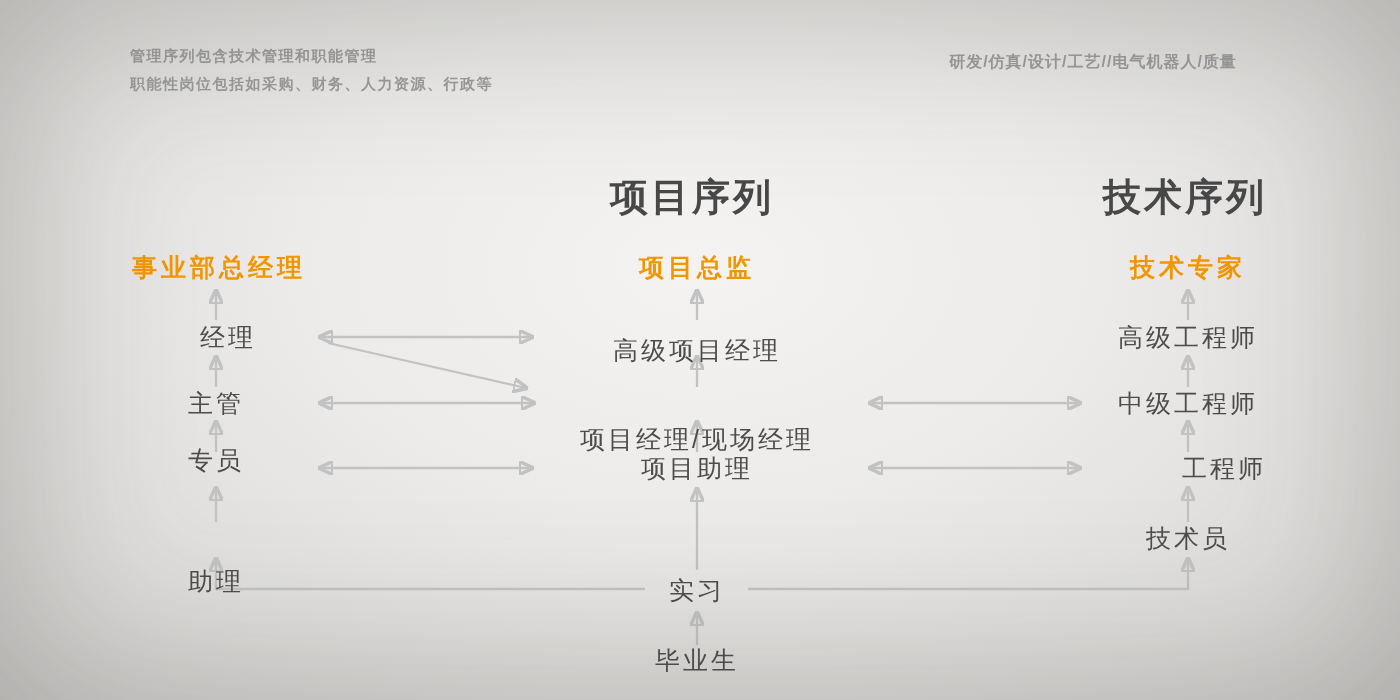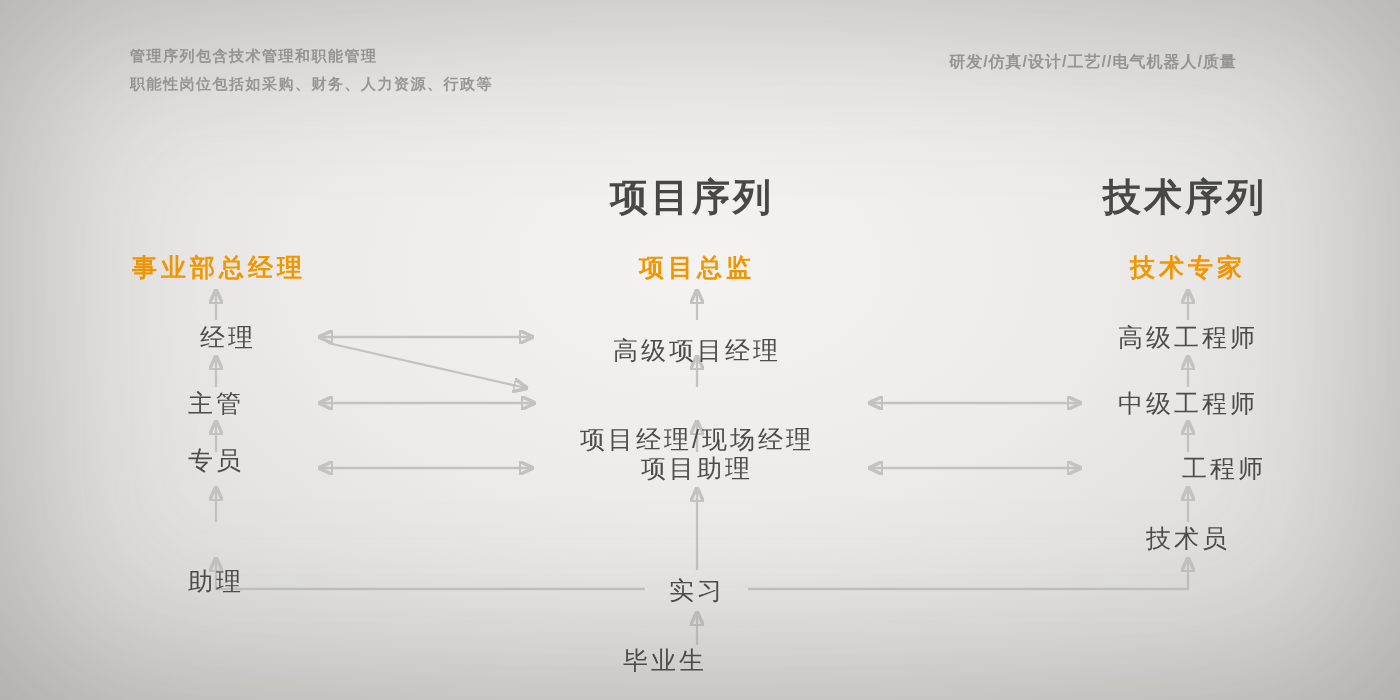--- a/index.html
+++ b/index.html
@@ -146,21 +146,21 @@
   <div class="lbl role" style="left:228px; top:337px;">经理</div>
   <div class="lbl role" style="left:216px; top:403px;">主管</div>
   <div class="lbl role" style="left:216px; top:460px;text-align:center;">专员</div>
   <div class="lbl role" style="left:216px; top:538px;margin-top:43px;">助理</div>
 
   <div class="lbl top-role" style="left:697px; top:267px;">项目总监</div>
   <div class="lbl role" style="left:697px; top:350px;">高级项目经理</div>
   <div class="lbl role" style="left:697px; top:403px;margin-top:36px;">项目经理/现场经理</div>
   <div class="lbl role" style="left:697px; top:468px;">项目助理</div>
   <div class="lbl role" style="left:697px; top:590px;">实习</div>
-  <div class="lbl role" style="left:665px; top:660px;text-align:center;">毕业生</div>
+  <div class="lbl role" style="left:697px; top:660px;text-align:center;">毕业生</div>
 
   <div class="lbl top-role" style="left:1188px; top:267px;">技术专家</div>
   <div class="lbl role" style="left:1188px; top:337px;">高级工程师</div>
   <div class="lbl role" style="left:1188px; top:403px;">中级工程师</div>
   <div class="lbl role" style="left:1188px; top:468px;margin-left:36px;">工程师</div>
   <div class="lbl role" style="left:1188px; top:538px;">技术员</div>
 
 </div>
 
 </body></html>

